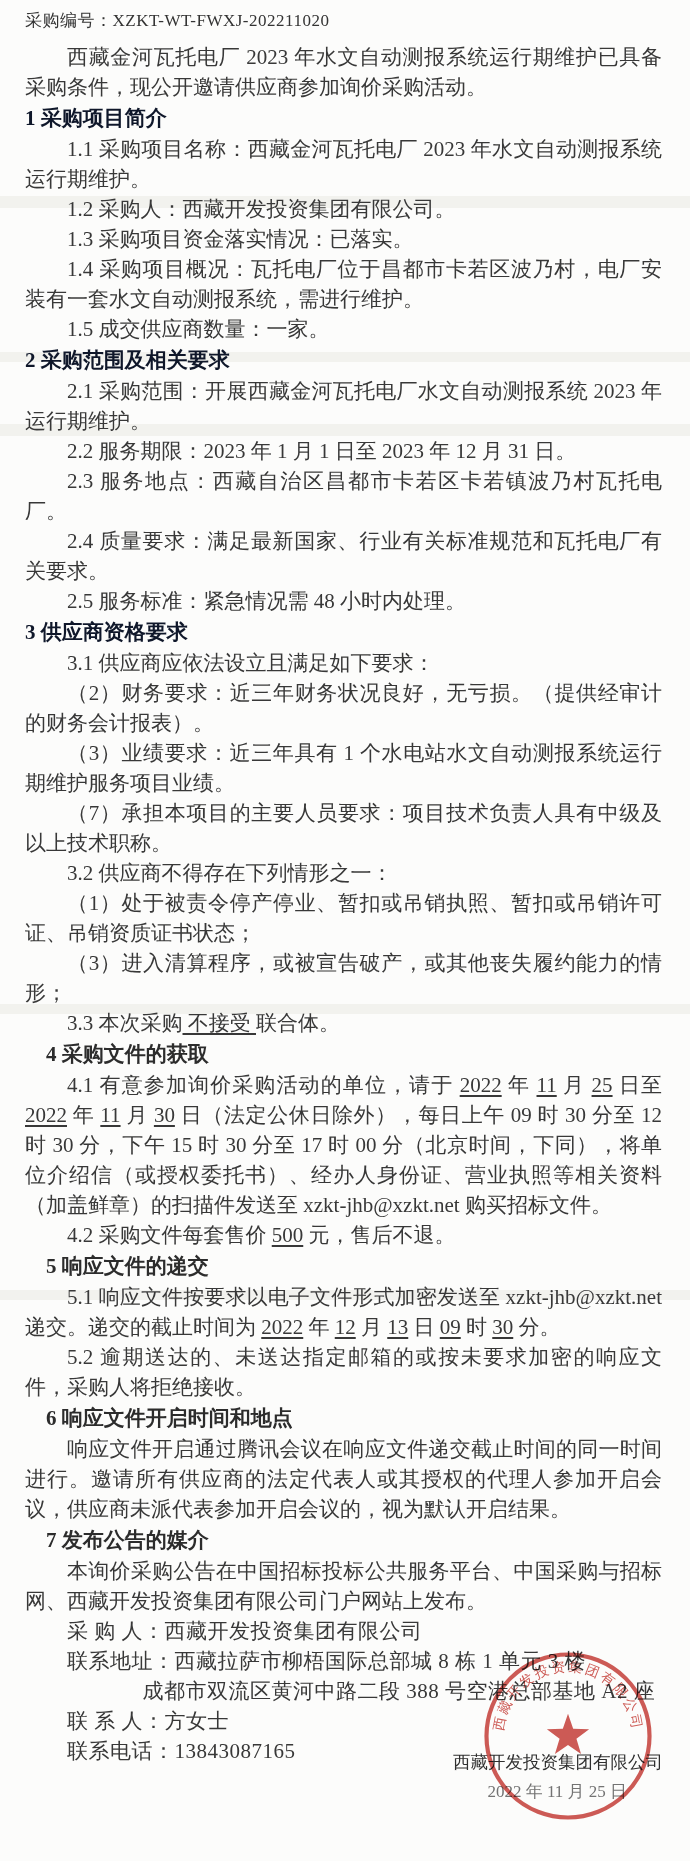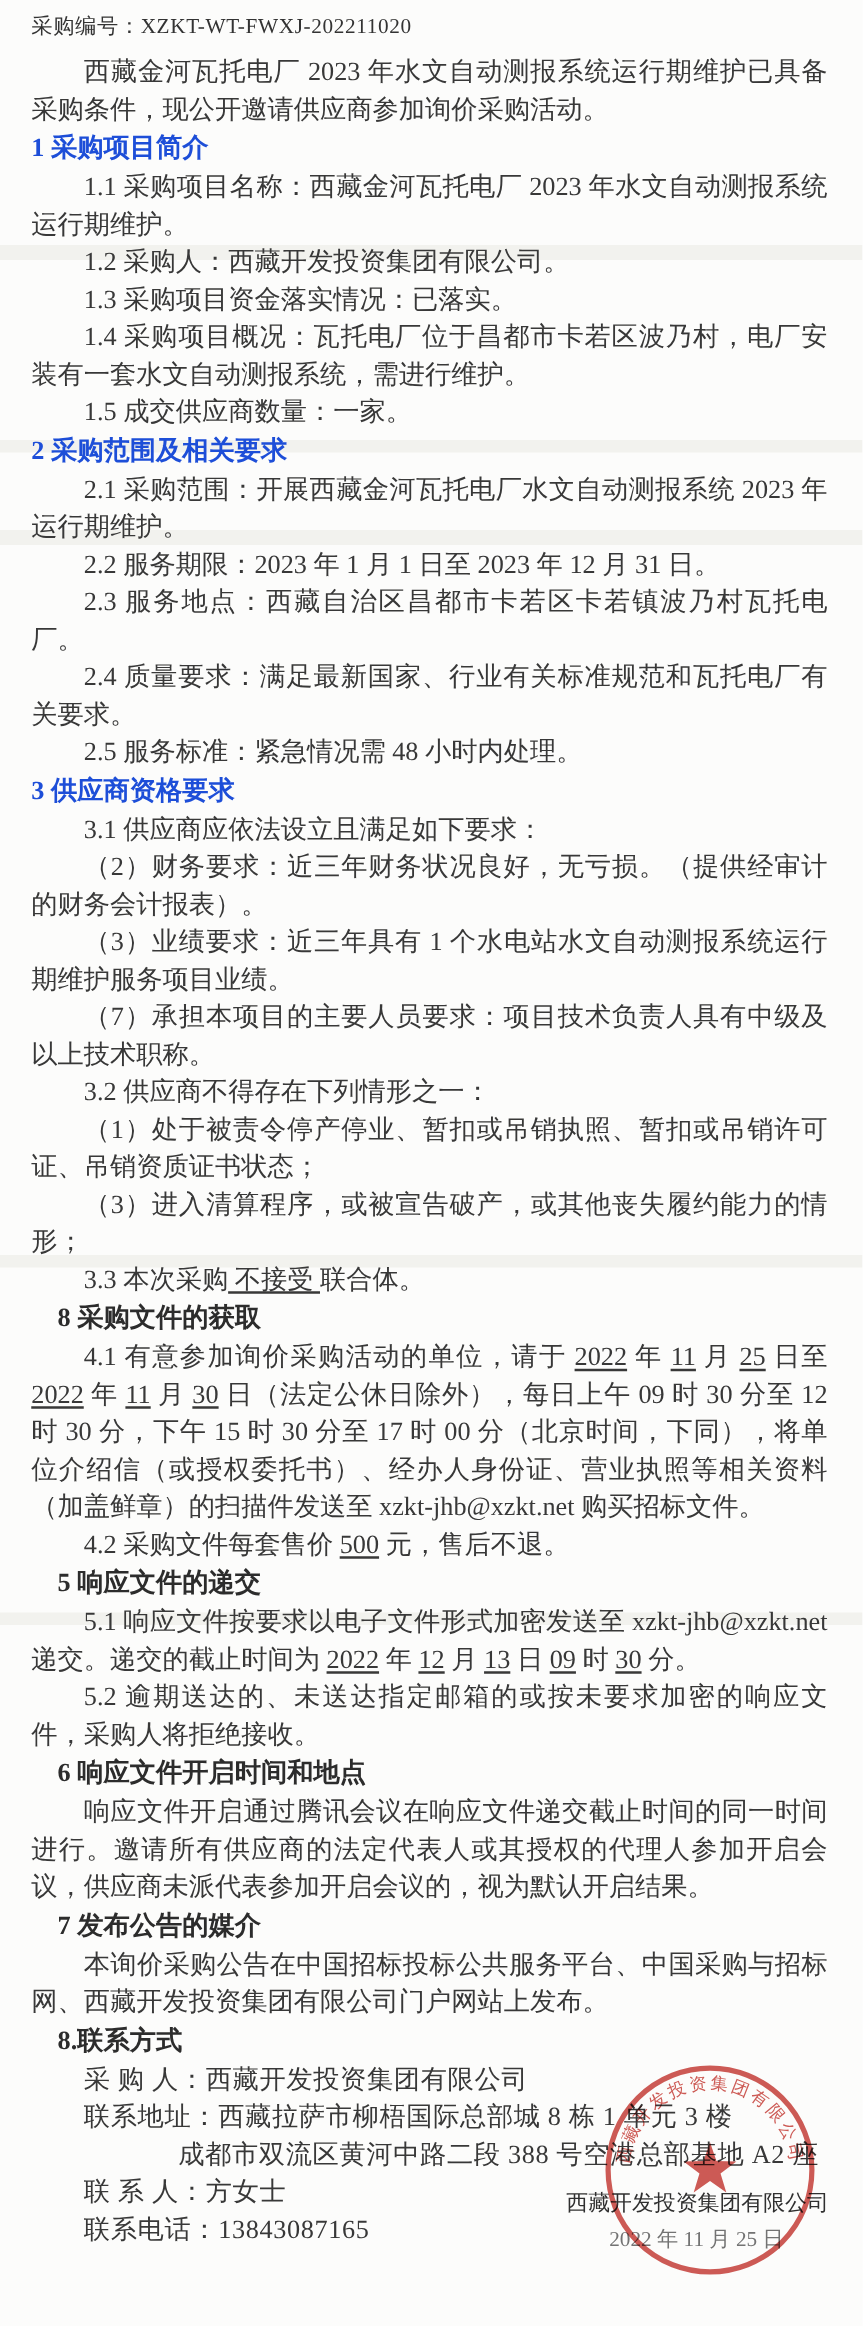--- a/index.html
+++ b/index.html
@@ -9,21 +9,21 @@
     font-family:"Liberation Serif","DejaVu Serif",serif;
     color:#383838;
   }
   .doc{position:relative;padding:9px 28px 0 25px;z-index:2;}
   .doc-title{
     text-align:left;font-size:17px;letter-spacing:.5px;
     margin:0 0 10px 0;color:#333;
   }
   .blk{font-size:21px;line-height:30px;text-align:justify;margin:0;}
   .blk.p{text-indent:2em;}
-  .blk.h1{font-weight:700;text-indent:0;color:#1d4ed8;margin:1px 0;}
+  .blk.h1{font-weight:700;text-indent:0;color:#0f172a;margin:1px 0;}
   .blk.h2{font-weight:700;text-indent:1em;color:#2c2c2c;margin:1px 0;}
   .blk.contact{text-indent:2em;letter-spacing:.5px;}
   .blk.contact2{text-indent:5.6em;letter-spacing:.5px;}
   .u{text-decoration:underline;text-underline-offset:3px;font-family:Liberation Serif, serif;}
   .scan-band{position:absolute;left:0;width:690px;background:rgba(225,225,218,.38);z-index:1;}
   .signature{position:absolute;right:27px;top:1747px;z-index:2;text-align:right;}
   .signature .sig-company{font-size:17.5px;line-height:30px;color:#2f2f2f;}
   .signature .sig-date{font-size:17px;line-height:30px;padding-right:36px;color:#737373;}
   .stamp{
     position:absolute;left:480px;top:1648px;width:176px;height:176px;
@@ -58,31 +58,30 @@
       <div class="blk p"><span>2.5 服务标准：紧急情况需 48 小时内处理。</span></div>
       <div class="blk h1"><span>3 供应商资格要求</span></div>
       <div class="blk p"><span>3.1 供应商应依法设立且满足如下要求：</span></div>
       <div class="blk p"><span>（2）财务要求：近三年财务状况良好，无亏损。（提供经审计的财务会计报表）。</span></div>
       <div class="blk p"><span>（3）业绩要求：近三年具有 1 个水电站水文自动测报系统运行期维护服务项目业绩。</span></div>
       <div class="blk p"><span>（7）承担本项目的主要人员要求：项目技术负责人具有中级及以上技术职称。</span></div>
       <div class="blk p"><span>3.2 供应商不得存在下列情形之一：</span></div>
       <div class="blk p"><span>（1）处于被责令停产停业、暂扣或吊销执照、暂扣或吊销许可证、吊销资质证书状态；</span></div>
       <div class="blk p"><span>（3）进入清算程序，或被宣告破产，或其他丧失履约能力的情形；</span></div>
       <div class="blk p"><span>3.3 本次采购</span><span class="u"> 不接受 </span><span>联合体。</span></div>
-      <div class="blk h2"><span>8 采购文件的获取</span></div>
+      <div class="blk h2"><span>4 采购文件的获取</span></div>
       <div class="blk p"><span>4.1 有意参加询价采购活动的单位，请于 </span><span class="u">2022</span><span> 年 </span><span class="u">11</span><span> 月 </span><span class="u">25</span><span> 日至 </span><span class="u">2022</span><span> 年 </span><span class="u">11</span><span> 月 </span><span class="u">30</span><span> 日（法定公休日除外），每日上午 09 时 30 分至 12 时 30 分，下午 15 时 30 分至 17 时 00 分（北京时间，下同），将单位介绍信（或授权委托书）、经办人身份证、营业执照等相关资料（加盖鲜章）的扫描件发送至 xzkt-jhb@xzkt.net 购买招标文件。</span></div>
       <div class="blk p"><span>4.2 采购文件每套售价 </span><span class="u">500</span><span> 元，售后不退。</span></div>
       <div class="blk h2"><span>5 响应文件的递交</span></div>
       <div class="blk p"><span>5.1 响应文件按要求以电子文件形式加密发送至 xzkt-jhb@xzkt.net 递交。递交的截止时间为 </span><span class="u">2022</span><span> 年 </span><span class="u">12</span><span> 月 </span><span class="u">13</span><span> 日 </span><span class="u">09</span><span> 时 </span><span class="u">30</span><span> 分。</span></div>
       <div class="blk p"><span>5.2 逾期送达的、未送达指定邮箱的或按未要求加密的响应文件，采购人将拒绝接收。</span></div>
       <div class="blk h2"><span>6 响应文件开启时间和地点</span></div>
       <div class="blk p"><span>响应文件开启通过腾讯会议在响应文件递交截止时间的同一时间进行。邀请所有供应商的法定代表人或其授权的代理人参加开启会议，供应商未派代表参加开启会议的，视为默认开启结果。</span></div>
       <div class="blk h2"><span>7 发布公告的媒介</span></div>
       <div class="blk p"><span>本询价采购公告在中国招标投标公共服务平台、中国采购与招标网、西藏开发投资集团有限公司门户网站上发布。</span></div>
-      <div class="blk h2"><span>8.联系方式</span></div>
       <div class="blk contact"><span>采 购 人：西藏开发投资集团有限公司</span></div>
       <div class="blk contact"><span>联系地址：西藏拉萨市柳梧国际总部城 8 栋 1 单元 3 楼</span></div>
       <div class="blk contact2"><span>成都市双流区黄河中路二段 388 号空港总部基地 A2 座</span></div>
       <div class="blk contact"><span>联 系 人：方女士</span></div>
       <div class="blk contact"><span>联系电话：13843087165</span></div>
     </div>
 </div>
 
 <div class="signature">
   <div class="sig-company">西藏开发投资集团有限公司</div>

